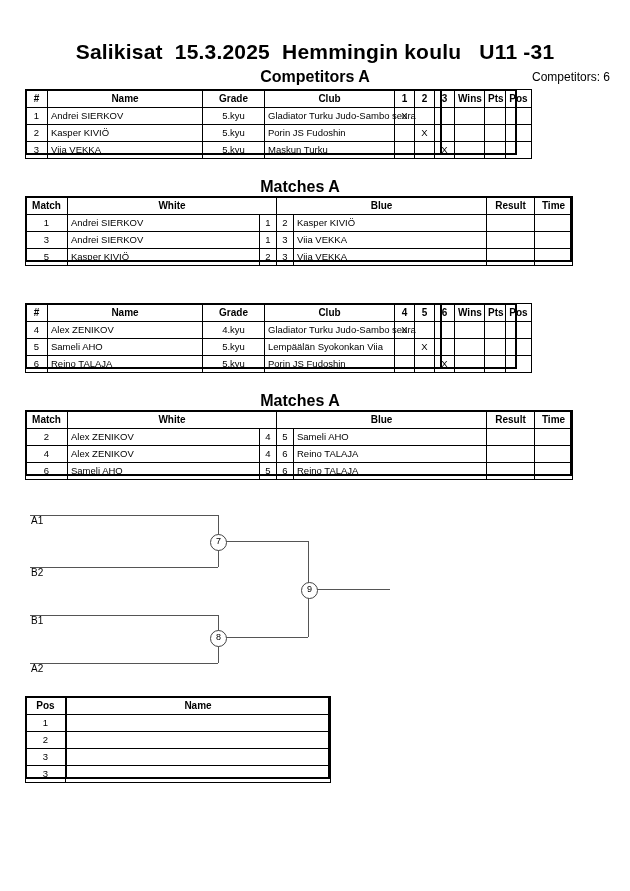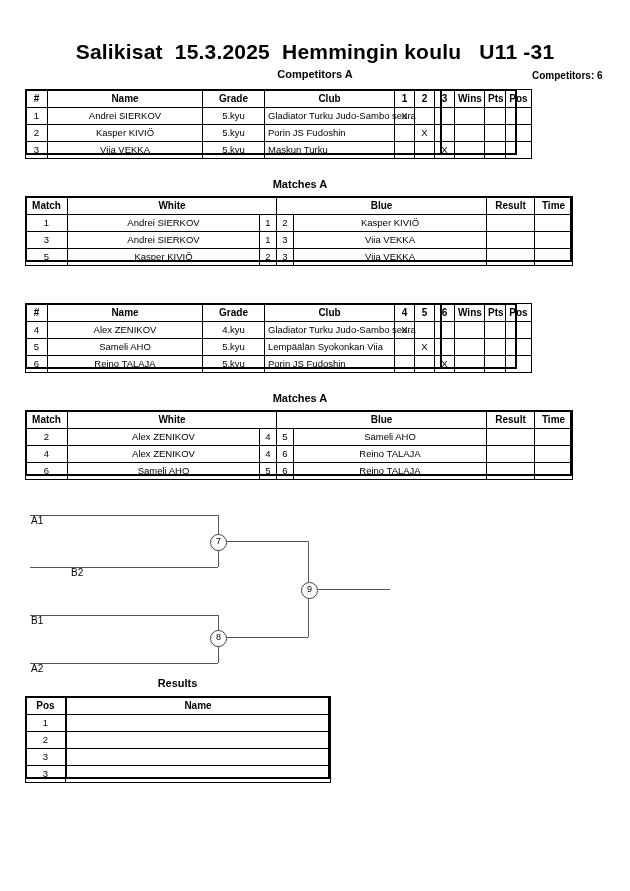--- a/index.html
+++ b/index.html
@@ -31,30 +31,30 @@
     text-align: center;
     font-size: 21px;
     font-weight: bold;
     letter-spacing: 0.2px;
     white-space: pre;
   }
 
   
   .section-caption {
     position: absolute;
-    font-size: 11px;
+    font-size: 16px;
     font-weight: bold;
     text-align: center;
     white-space: nowrap;
   }
 
   .competitor-count {
     position: absolute;
-    font-size: 10px;
-    font-weight: bold;
+    font-size: 12px;
+    font-weight: normal;
     white-space: nowrap;
   }
 
   
   table.grid {
     position: absolute;
     border-collapse: collapse;
     table-layout: fixed;
     font-size: 9.5px;
     background: #fff;
@@ -70,21 +70,21 @@
     vertical-align: middle;
   }
   table.grid thead th {
     font-weight: bold;
     font-size: 10px;
     height: 17px;
     line-height: 17px;
     text-align: center;
   }
   table.grid .c { text-align: center; }
-  table.grid .l { text-align: center; }
+  table.grid .l { text-align: left; }
 
   
   .frame {
     position: absolute;
     border: 2px solid #000;
     box-sizing: border-box;
     pointer-events: none;
   }
   
   .vsep {
@@ -404,21 +404,21 @@
     </tbody>
   </table>
   <div class="frame" style="left:25px; top:410px; width:547px; height:66px;"></div>
 
   <div class="bracket">
 
     <div class="bline h" style="left:30px; top:10px; width:188px;"></div>
     <div class="blabel" style="left:31px; top:11px;">A1</div>
 
     <div class="bline h" style="left:30px; top:62px; width:188px;"></div>
-    <div class="blabel" style="left:31px; top:63px;margin-left:40px;">B2</div>
+    <div class="blabel" style="left:31px; top:63px;">B2</div>
 
     <div class="bline v" style="left:218px; top:10px; height:52px;"></div>
 
     <div class="bnode" style="left:210px; top:29px;">7</div>
 
     <div class="bline h" style="left:226px; top:36px; width:82px;"></div>
 
     <div class="bline h" style="left:30px; top:110px; width:188px;"></div>
     <div class="blabel" style="left:31px; top:111px;">B1</div>
 
@@ -431,21 +431,20 @@
 
     <div class="bline h" style="left:226px; top:132px; width:82px;"></div>
 
     <div class="bline v" style="left:308px; top:36px; height:96px;"></div>
 
     <div class="bnode" style="left:301px; top:77px;">9</div>
 
     <div class="bline h" style="left:317px; top:84px; width:73px;"></div>
   </div>
 
-  <div class="section-caption" style="top:677px; left:25px; width:305px;">Results</div>
 
   <table class="grid" id="resultsTable" style="left:25px; top:696px; width:305px;">
     <colgroup>
         <col style="width:40px">
         <col style="width:265px">
       </colgroup>
     <thead>
       <tr>
         <th class="c">Pos</th>
         <th class="c">Name</th>

